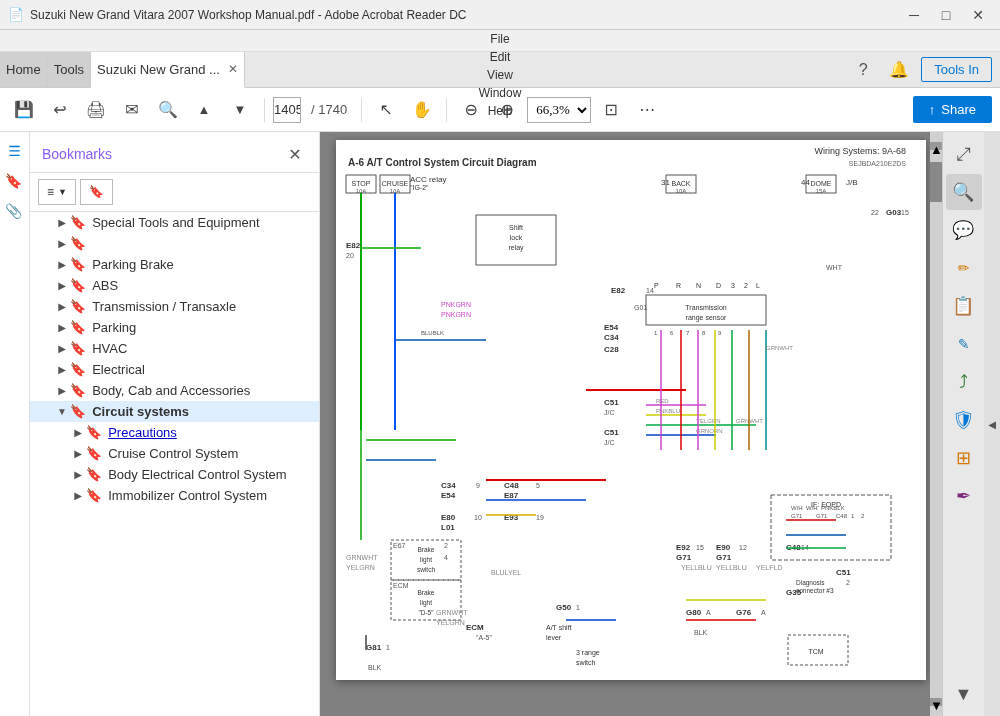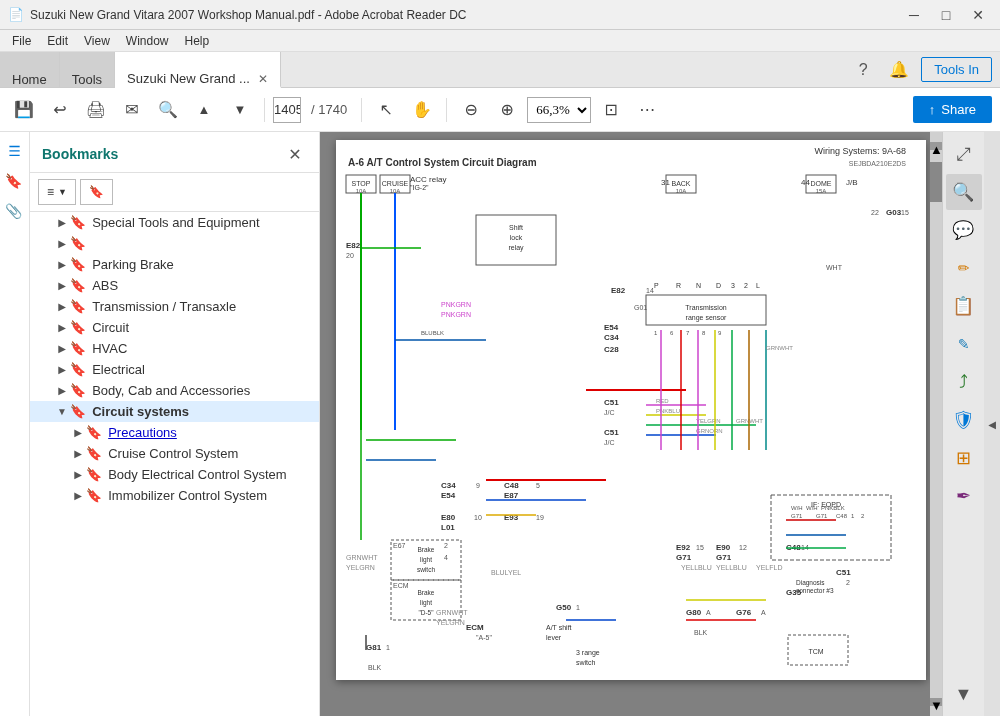--- a/index.html
+++ b/index.html
@@ -25,40 +25,41 @@
     }
 
     
     .menu-bar {
       background: #f0f0f0;
       height: 22px;
       display: flex;
       align-items: center;
       padding: 0 4px;
       border-bottom: 1px solid #ddd;
+      flex-direction: column;
     }
     .menu-item {
       padding: 2px 8px;
       font-size: 12px;
       cursor: pointer;
       color: #333;
     }
 
     
     .tab-bar {
       background: #e8e8e8;
       height: 36px;
       display: flex;
       align-items: stretch;
       border-bottom: 1px solid #ccc;
     }
     .tab {
-      padding: 0 12px;
-      display: flex;
-      align-items: flex-end;
+      padding: 0 6px;
+      display: flex;
+      align-items: center;
       cursor: pointer;
       font-size: 13px;
       color: #333;
       border-right: 1px solid #ccc;
     }
     .tab.active {
       background: white;
       border-bottom: 2px solid white;
       margin-bottom: -1px;
     }
@@ -186,21 +187,21 @@
       flex-direction: column;
       order: 1;
     }
     .sidebar-header {
       padding: 10px 12px 6px;
       border-bottom: 1px solid #e0e0e0;
       display: flex;
       align-items: center;
       justify-content: space-between;
     }
-    .sidebar-title { font-size: 14px; font-weight: bold; color: #0f766e; }
+    .sidebar-title { font-size: 14px; font-weight: normal; color: #8b5cf6; }
     .sidebar-close-btn {
       cursor: pointer; font-size: 16px; color: #555;
       border: none; background: transparent; width: 24px; height: 24px;
       display: flex; align-items: center; justify-content: center;
     }
     .sidebar-toolbar {
       padding: 6px 8px;
       display: flex;
       gap: 4px;
       border-bottom: 1px solid #e0e0e0;
@@ -425,21 +426,21 @@
 
       <div class="bm-item bm-indent-1">
         <span class="bm-chevron">▶</span>
         <span class="bm-icon">🔖</span>
         <span class="bm-label">Transmission / Transaxle</span>
       </div>
 
       <div class="bm-item bm-indent-1">
         <span class="bm-chevron">▶</span>
         <span class="bm-icon">🔖</span>
-        <span class="bm-label">Circuit</span>
+        <span class="bm-label">Parking</span>
       </div>
 
       <div class="bm-item bm-indent-1">
         <span class="bm-chevron">▶</span>
         <span class="bm-icon">🔖</span>
         <span class="bm-label">HVAC</span>
       </div>
 
       <div class="bm-item bm-indent-1">
         <span class="bm-chevron">▶</span>

